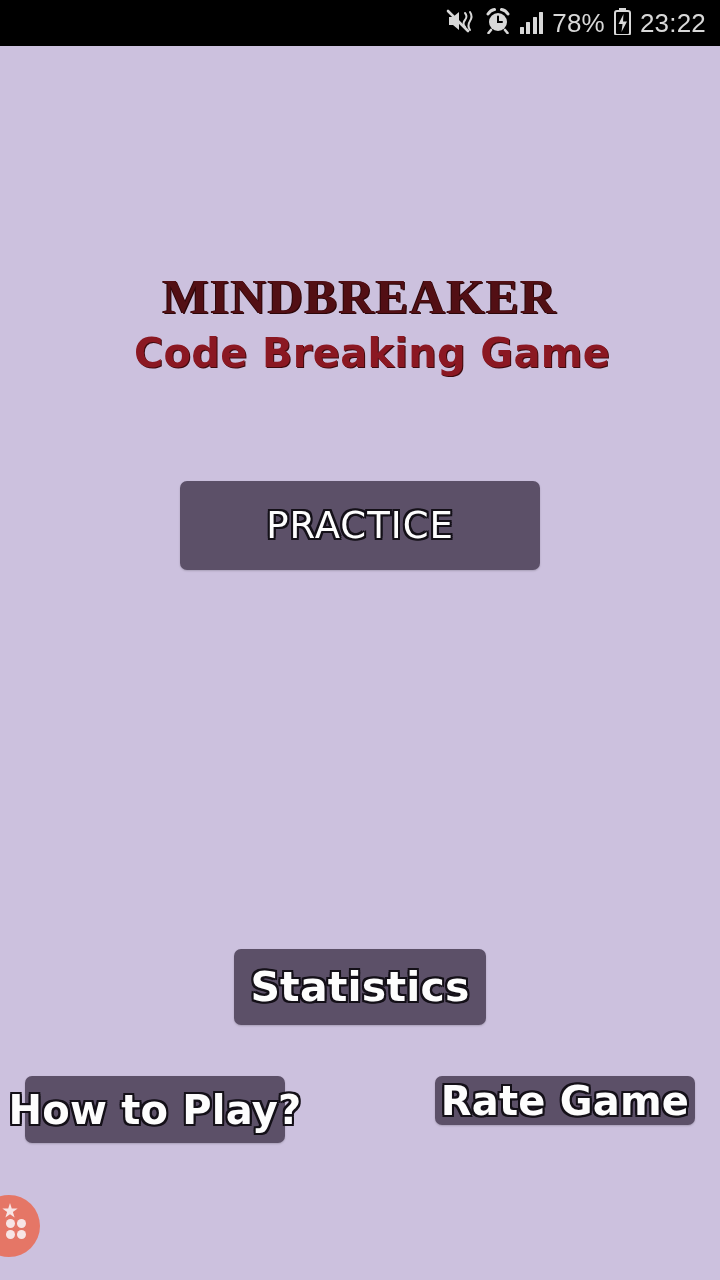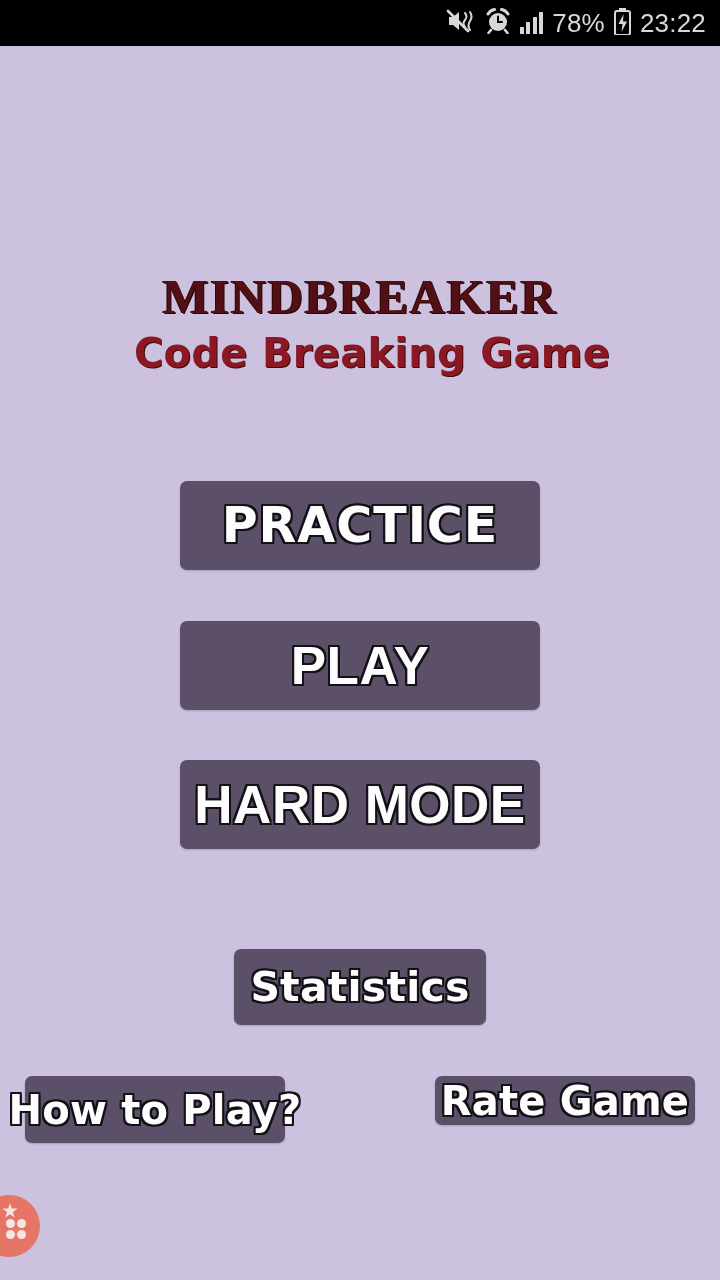--- a/index.html
+++ b/index.html
@@ -92,21 +92,21 @@
       -2px  0   0 #141018,  2px  0   0 #141018;
   }
 
   
   #btn-practice { left:180px; top:481px;  width:360px; height:89px; }
   #btn-play     { left:180px; top:621px;  width:360px; height:89px; }
   #btn-hard     { left:180px; top:760px;  width:360px; height:89px; }
 
   #btn-practice .btn-label {
     font-family:"DejaVu Sans", sans-serif;
-    font-size:49px; font-weight:700; letter-spacing:1px;
+    font-size:37px; font-weight:400; letter-spacing:1px;
   }
   #btn-play .btn-label,
   #btn-hard .btn-label {
     font-family:"Liberation Sans", sans-serif;
     font-size:53px; font-weight:700; letter-spacing:0.5px;
   }
 
   
   #btn-stats { left:234px; top:949px; width:252px; height:76px; }
   #btn-stats .btn-label {
@@ -201,27 +201,21 @@
 
   <div id="title-block">
     <div id="app-title">MINDBREAKER</div>
     <div id="app-subtitle">Code Breaking Game</div>
   </div>
 
   <div class="btn" id="btn-practice">
     <span class="btn-label">PRACTICE</span>
   </div>
 
-  <div class="btn" id="btn-play">
-    <span class="btn-label">PLAY</span>
-  </div>
-
-  <div class="btn" id="btn-hard">
-    <span class="btn-label">HARD MODE</span>
-  </div>
+
 
   <div class="btn" id="btn-stats">
     <span class="btn-label">Statistics</span>
   </div>
 
   <div class="btn" id="btn-howto">
     <span class="btn-label">How to Play?</span>
   </div>
 
   <div class="btn" id="btn-rate">

